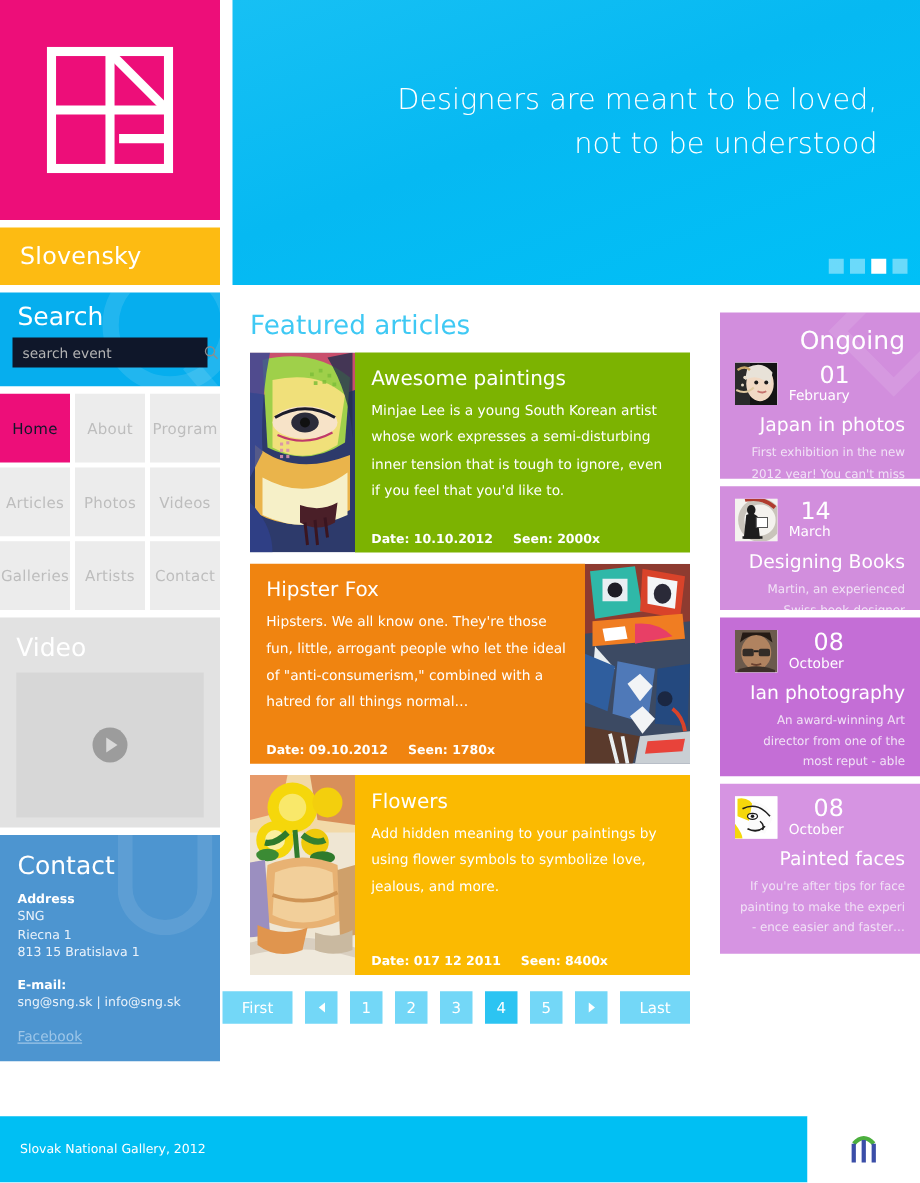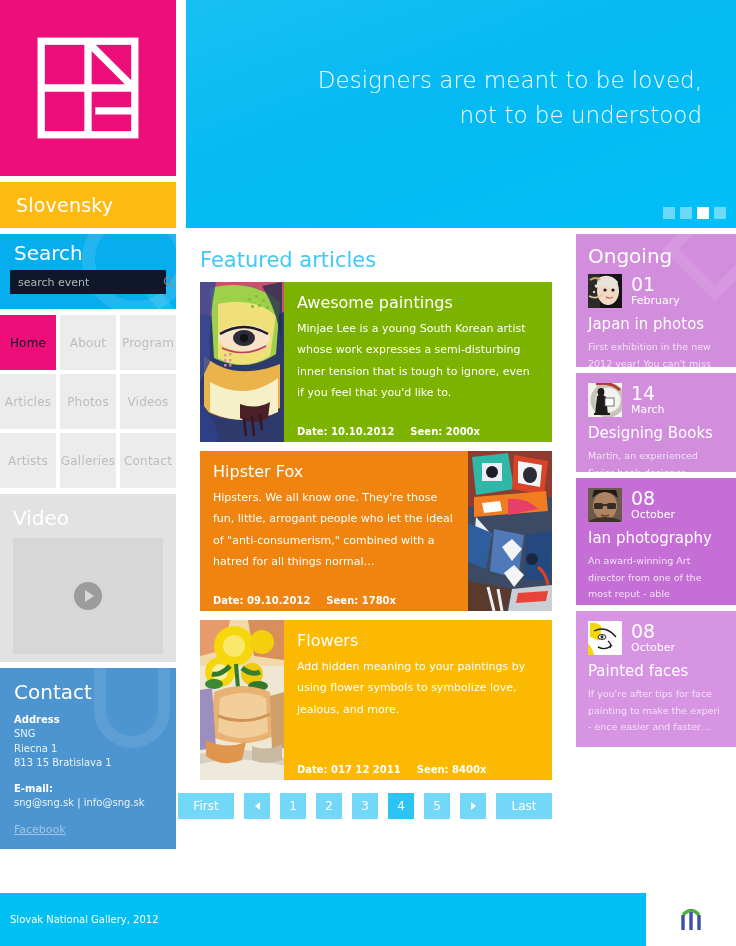--- a/index.html
+++ b/index.html
@@ -141,21 +141,21 @@
     height: 26px; background: #73D7F7; color: #ffffff;
     display:flex; align-items:center; justify-content:center;
     font-size: 12px; min-width: 26px; padding: 0 6px;
   }
   .pg.wide { min-width: 56px; }
   .pg.active { background: #2CC4F2; }
   .pg .arrow-l { width:0;height:0;border-right:5px solid #fff;border-top:4px solid transparent;border-bottom:4px solid transparent; }
   .pg .arrow-r { width:0;height:0;border-left:5px solid #fff;border-top:4px solid transparent;border-bottom:4px solid transparent; }
 
   
-  .rightcol { position: absolute; left: 576px; top: 234px; width: 160px; }
+  .rightcol { position: absolute; left: 576px; top: 250px; width: 160px; text-align: right; }
   .ong-card { width: 160px; background: #CE8ADB; padding: 10px 12px 12px 12px; margin-bottom: 6px; position:relative; overflow:hidden; }
   .ong-card.v1 { background: #D28EDD; height: 133px; }
   .ong-card.v2 { background: #D28EDD; height: 99px; }
   .ong-card.v3 { background: #C46ED6; height: 127px; }
   .ong-card.v4 { background: #D694E2; height: 136px; }
   .ong-card .owm {
     position:absolute; right:-16px; top:-22px; width: 74px; height: 74px;
     border: 11px solid rgba(255,255,255,.10); transform: rotate(45deg);
   }
   .ong-title { position:relative; color:#ffffff; font-size: 20px; margin-bottom: 6px; }
@@ -165,21 +165,21 @@
   .ong-day { color:#ffffff; font-size: 19px; line-height: 1; }
   .ong-mon { color:#ffffff; font-size: 11px; line-height: 1.25; }
   .ong-name { position:relative; color:#ffffff; font-size: 15px; margin-bottom: 6px; }
   .ong-desc { position:relative; color:#f1e2f6; font-size: 9.5px; line-height: 1.75; }
 
   
   .footer-bar {
     position:absolute; left: 0; bottom: 0; width: 646px; height: 53px;
     background: #00BFF3; display:flex; align-items:center;
   }
-  .footer-bar span { color:#ffffff; font-size: 10px; padding-left: 10px; }
+  .footer-bar span { color:#ffffff; font-size: 10px; padding-left: 16px; }
   .footer-logo {
     position:absolute; right: 0; bottom: 0; width: 90px; height: 53px;
     background:#fff; display:flex; align-items:center; justify-content:center;
   }
 </style>
 </head>
 <body>
 
 <div class="page">
 
@@ -229,24 +229,24 @@
       <div class="nav-cell">
           <span>Articles</span>
         </div>
       <div class="nav-cell">
           <span>Photos</span>
         </div>
       <div class="nav-cell">
           <span>Videos</span>
         </div>
       <div class="nav-cell">
+          <span>Galleries</span>
+        </div>
+      <div class="nav-cell">
           <span>Artists</span>
-        </div>
-      <div class="nav-cell">
-          <span>Galleries</span>
         </div>
       <div class="nav-cell">
           <span>Contact</span>
         </div>
     </div>
 
     <div class="video-box">
       <div class="video-title">Video</div>
       <div class="video-thumb">
         <div class="play-btn">

